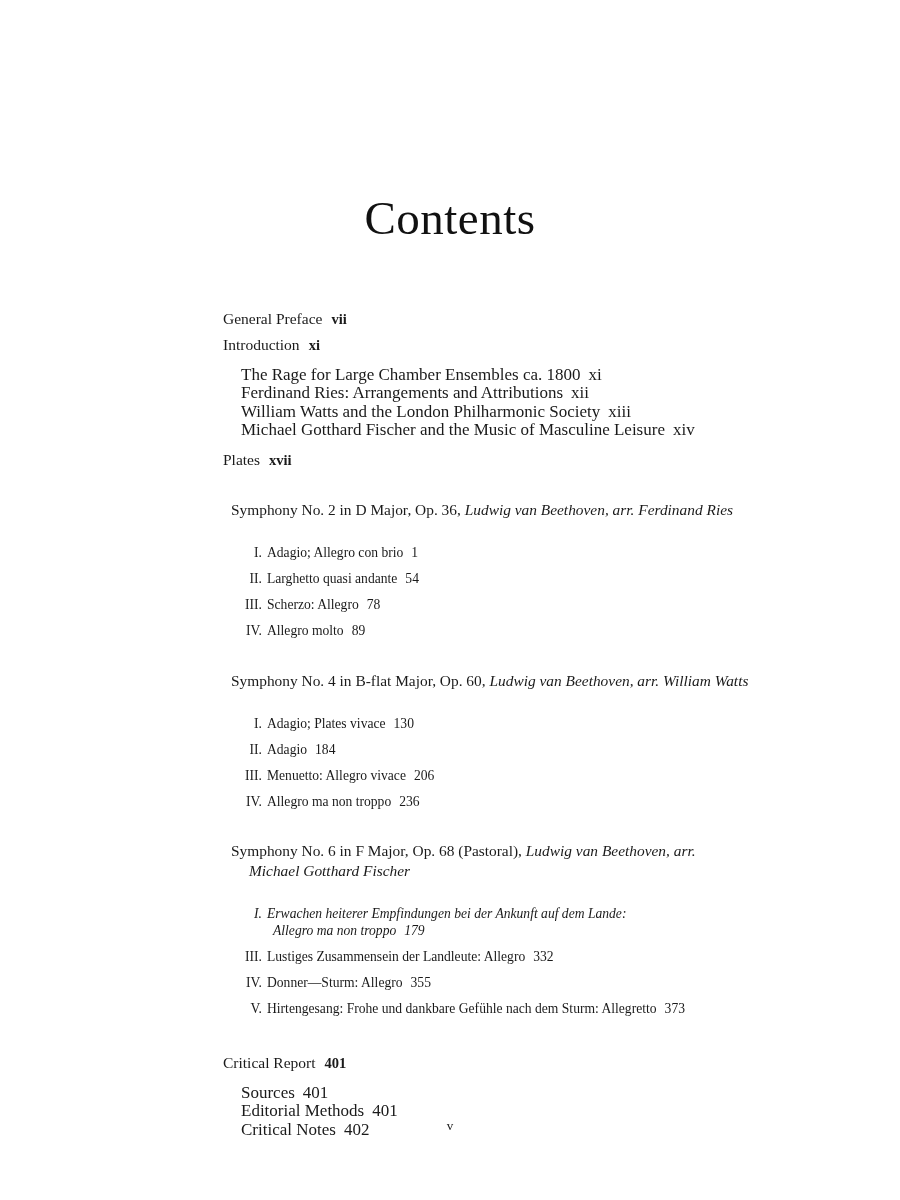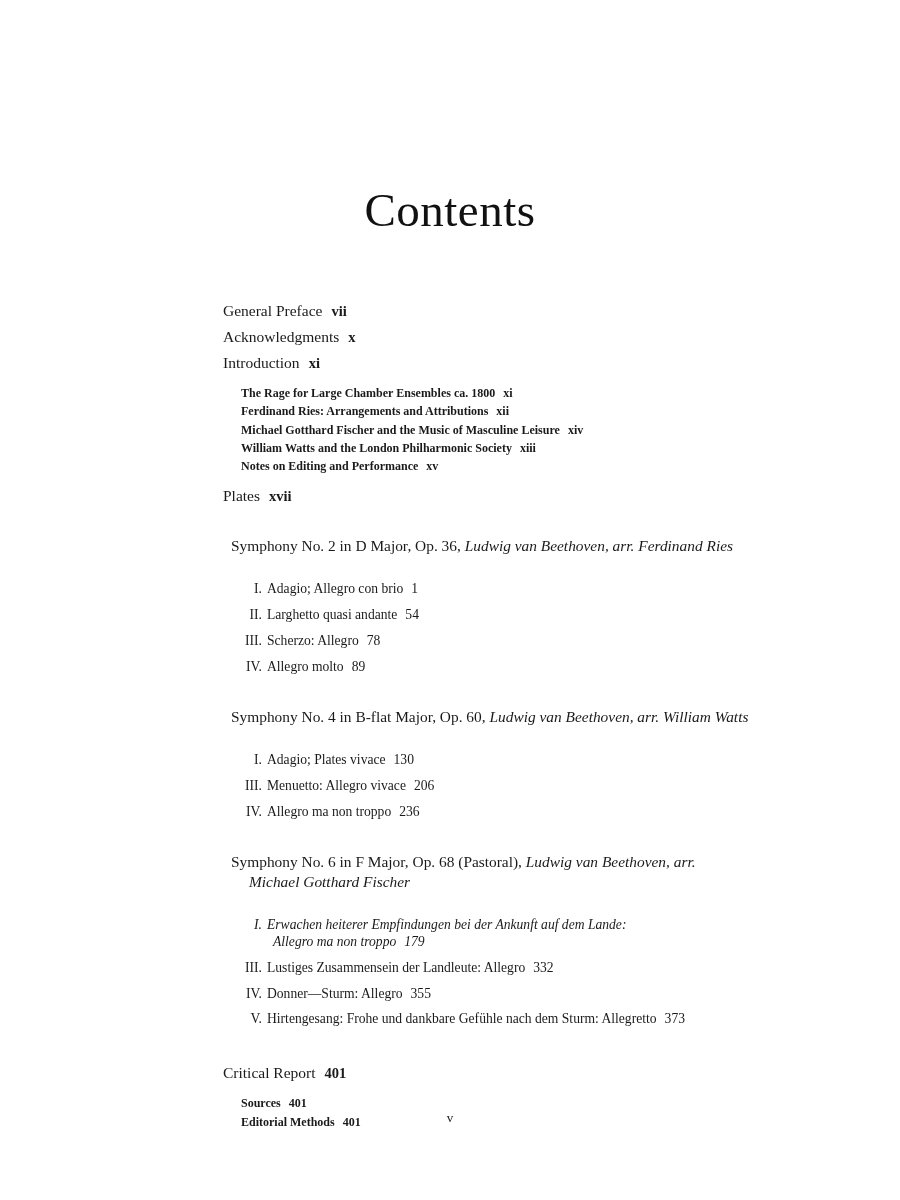--- a/index.html
+++ b/index.html
@@ -10,21 +10,21 @@
   body {
     width: 900px;
     height: 1200px;
     font-family: "Liberation Serif", serif;
     color: #1a1a1a;
     position: relative;
     overflow: hidden;
   }
   .page {
     position: absolute;
-    top: 0; left: 0;
+    top: 8px; left: 0;
     width: 900px;
     height: 916px;
   }
   .title {
     position: absolute;
     top: 183px;
     left: 0;
     width: 900px;
     text-align: center;
     font-size: 47px;
@@ -42,24 +42,23 @@
   .l1 {
     font-size: 15.5px;
     line-height: 25px;
     margin: 0;
     white-space: nowrap;
   }
   .l1 .pg { margin-left: 9px; font-size: 14.5px; font-weight: bold; }
   .sub {
     margin: 0;
     padding-left: 18px;
-    font-size: 12px;
+    font-size: 17px;
     line-height: 18.3px;
     white-space: nowrap;
-    font-weight: bold;
   }
   .sub .pg { margin-left: 8px; }
   .mvmt {
     margin: 9px;
     font-size: 13.6px;
     line-height: 16.9px;
     white-space: nowrap;
   }
   .mvmt .num {
     display: inline-block;
@@ -97,44 +96,38 @@
 <div class="page">
 
   <div class="title">Contents</div>
 
   <div class="toc">
 
     <p class="l1">
       <span>General Preface</span><span class="pg">vii</span>
     </p>
 
-    <p class="l1">
-      <span>Acknowledgments</span><span class="pg">x</span>
-    </p>
 
     <p class="l1">
       <span>Introduction</span><span class="pg">xi</span>
     </p>
 
     <div class="gap-sm"></div>
 
     <p class="sub">
       <span>The Rage for Large Chamber Ensembles ca. 1800</span><span class="pg">xi</span>
     </p>
     <p class="sub">
       <span>Ferdinand Ries: Arrangements and Attributions</span><span class="pg">xii</span>
     </p>
     <p class="sub">
+      <span>William Watts and the London Philharmonic Society</span><span class="pg">xiii</span>
+    </p>
+    <p class="sub">
       <span>Michael Gotthard Fischer and the Music of Masculine Leisure</span><span class="pg">xiv</span>
-    </p>
-    <p class="sub">
-      <span>William Watts and the London Philharmonic Society</span><span class="pg">xiii</span>
-    </p>
-    <p class="sub">
-      <span>Notes on Editing and Performance</span><span class="pg">xv</span>
     </p>
 
     <div class="gap-sm"></div>
 
     <p class="l1">
       <span>Plates</span><span class="pg">xvii</span>
     </p>
 
     <div class="gap-lg"></div>
 
@@ -158,20 +151,23 @@
 
     <div class="gap-md"></div>
 
     <p class="work">
       <span>Symphony No. 4 in B-flat Major, Op. 60,</span>
       <span class="ital">Ludwig van Beethoven, arr. William Watts</span>
     </p>
     <div class="gap-sm"></div>
     <p class="mvmt">
       <span class="num">I.</span><span>Adagio; Plates vivace</span><span class="pg">130</span>
+    </p>
+    <p class="mvmt">
+      <span class="num">II.</span><span>Adagio</span><span class="pg">184</span>
     </p>
     <p class="mvmt">
       <span class="num">III.</span><span>Menuetto: Allegro vivace</span><span class="pg">206</span>
     </p>
     <p class="mvmt">
       <span class="num">IV.</span><span>Allegro ma non troppo</span><span class="pg">236</span>
     </p>
 
     <div class="gap-md"></div>
 
@@ -201,18 +197,21 @@
     </p>
 
     <div class="gap-sm"></div>
 
     <p class="sub">
       <span>Sources</span><span class="pg">401</span>
     </p>
     <p class="sub">
       <span>Editorial Methods</span><span class="pg">401</span>
     </p>
+    <p class="sub">
+      <span>Critical Notes</span><span class="pg">402</span>
+    </p>
 
   </div>
 
   <div class="folio">v</div>
 
 </div>
 
 </body></html>

